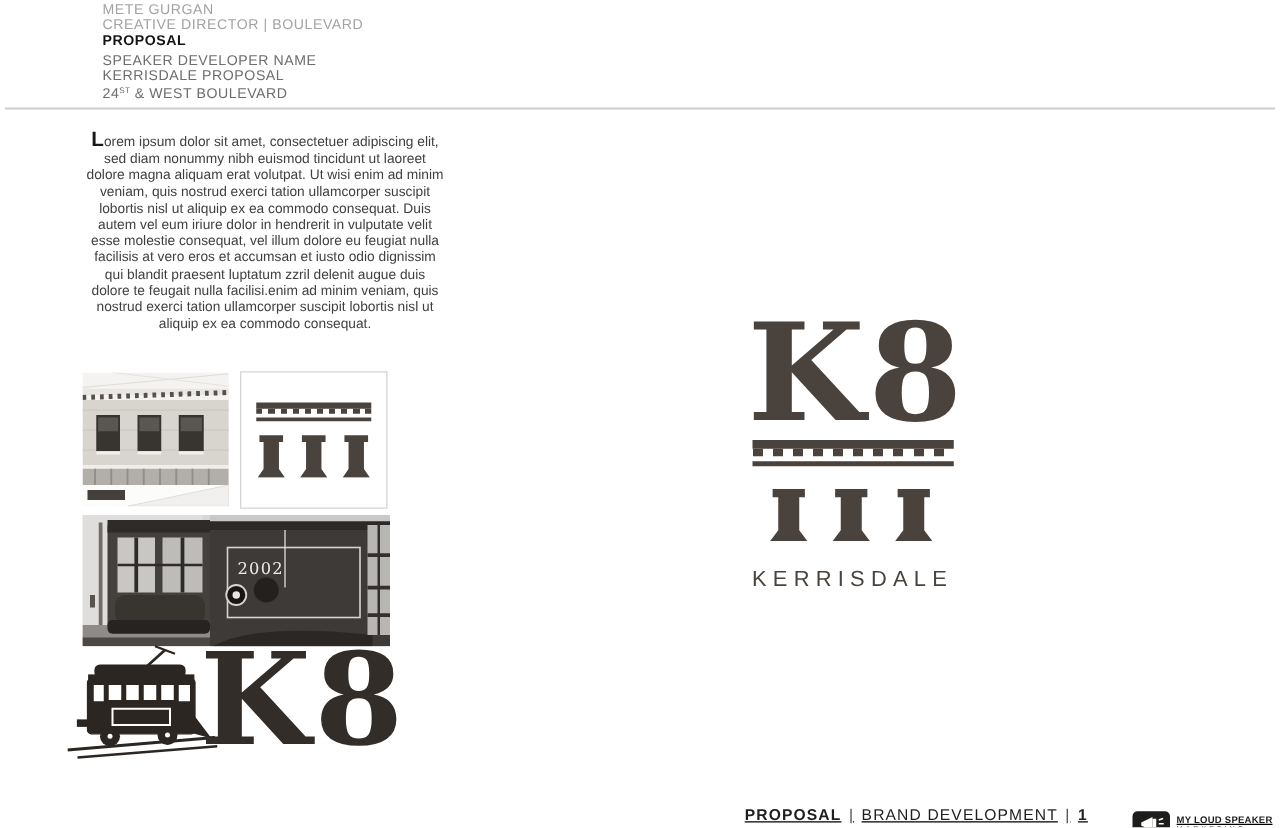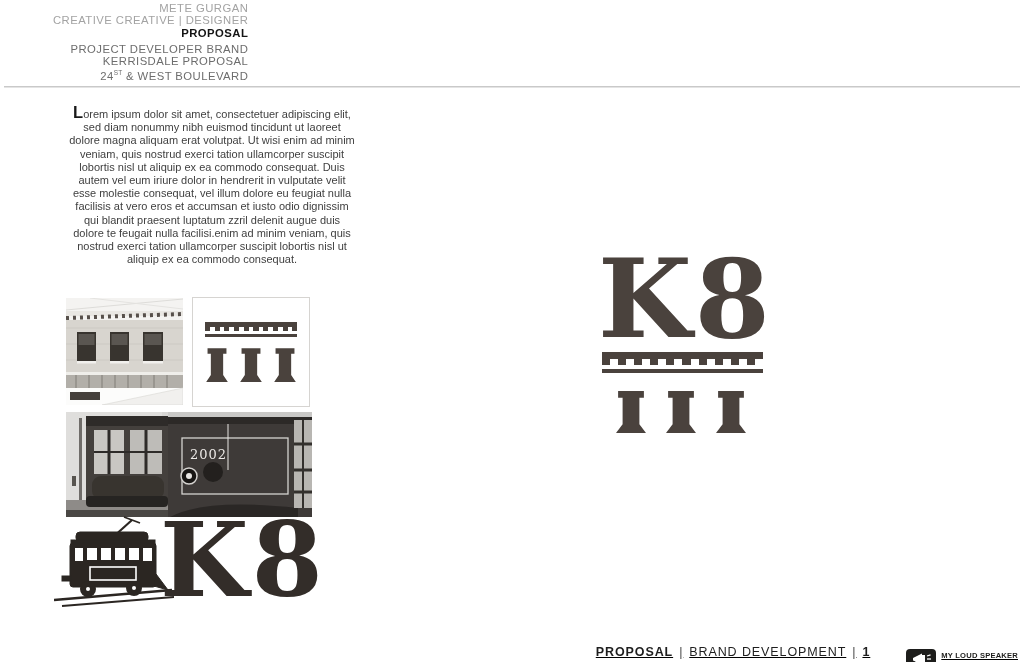--- a/index.html
+++ b/index.html
@@ -1,21 +1,21 @@
 <!DOCTYPE html>
 <html><head>
 <meta charset="utf-8">
 <style>
   * { margin:0; padding:0; box-sizing:border-box; }
   html,body { background:#ffffff; }
   body { font-family:"Liberation Sans", sans-serif; }
   .page { position:relative; width:1024px; height:662px; background:#fff; overflow:hidden; }
 
   
-  .masthead { position:absolute; left:53px; top:2px; font-size:11.3px; line-height:12.3px; letter-spacing:.45px;text-align:right; }
+  .masthead { position:absolute; left:82px; top:2px; font-size:11.3px; line-height:12.3px; letter-spacing:.45px; }
   .mh-muted  { color:#a3a3a3; }
   .mh-strong { color:#141414; font-weight:700; }
   .mh-dark   { color:#6d6d6d; }
   .mh-gap    { height:4px; }
   .masthead sup { font-size:6.5px; vertical-align:super; letter-spacing:.2px; }
 
   .rule { position:absolute; left:4px; right:4px; top:86px; height:2px; background:#c9c9c9; border-bottom:1px solid #e4e4e4; }
 
   
   .intro { position:absolute; left:68px; top:104px; width:288px; font-size:11px; line-height:13.2px; color:#3f3f3f; text-align:center; }
@@ -73,24 +73,24 @@
   .agency-name { font-size:7.6px; font-weight:700; letter-spacing:.2px; color:#1d1d1b; white-space:nowrap; }
   .agency-sub  { font-size:5.6px; letter-spacing:2.5px; color:#3a3a38; margin-top:2px; white-space:nowrap; }
 </style>
 </head>
 <body>
 
 <div class="page">
 
   <header class="masthead">
     <div class="mh-muted">METE GURGAN</div>
-    <div class="mh-muted">CREATIVE CREATIVE | DESIGNER</div>
+    <div class="mh-muted">CREATIVE DIRECTOR | BOULEVARD</div>
     <div class="mh-strong">PROPOSAL</div>
     <div class="mh-gap"></div>
-    <div class="mh-dark">PROJECT DEVELOPER BRAND</div>
+    <div class="mh-dark">SPEAKER DEVELOPER NAME</div>
     <div class="mh-dark">KERRISDALE PROPOSAL</div>
     <div class="mh-dark"><span>24</span><sup>ST</sup><span> &amp; WEST BOULEVARD</span></div>
   </header>
 
   <div class="rule"></div>
 
   <p class="intro"><span class="dropcap">L</span><span>orem ipsum dolor sit amet, consectetuer adipiscing elit, sed diam nonummy nibh euismod tincidunt ut laoreet dolore magna aliquam erat volutpat. Ut wisi enim ad minim veniam, quis nostrud exerci tation ullamcorper suscipit lobortis nisl ut aliquip ex ea commodo consequat. Duis autem vel eum iriure dolor in hendrerit in vulputate velit esse molestie consequat, vel illum dolore eu feugiat nulla facilisis at vero eros et accumsan et iusto odio dignissim qui blandit praesent luptatum zzril delenit augue duis dolore te feugait nulla facilisi.enim ad minim veniam, quis nostrud exerci tation ullamcorper suscipit lobortis nisl ut aliquip ex ea commodo consequat.</span></p>
 
   <svg class="photo-building" viewBox="0 0 117 107" preserveAspectRatio="none">
     <rect width="117" height="107" fill="#f4f3f1"></rect>
@@ -208,20 +208,21 @@
 
   <div class="k8-main">K8</div>
   <div class="dentil-bar charcoal"></div>
   <div class="dentil-teeth"></div>
   <div class="deck-line charcoal"></div>
   <div class="pillars-main">
     <div class="pillar"></div>
     <div class="pillar"></div>
     <div class="pillar"></div>
   </div>
+  <div class="brand-name">KERRISDALE</div>
 
   <footer class="footer">
     <div class="footer-line">
       <span class="bold">PROPOSAL</span><span class="sep">|</span><span>BRAND DEVELOPMENT</span><span class="sep">|</span><span class="bold">1</span>
     </div>
     <div class="agency">
       <div class="agency-badge">
         <svg width="22" height="15" viewBox="0 0 22 15">
           <polygon points="3,6 12,1.5 12,12 3,8.5" fill="#ffffff"></polygon>
           <rect x="12" y="3" width="3" height="7.5" fill="#ffffff"></rect>

